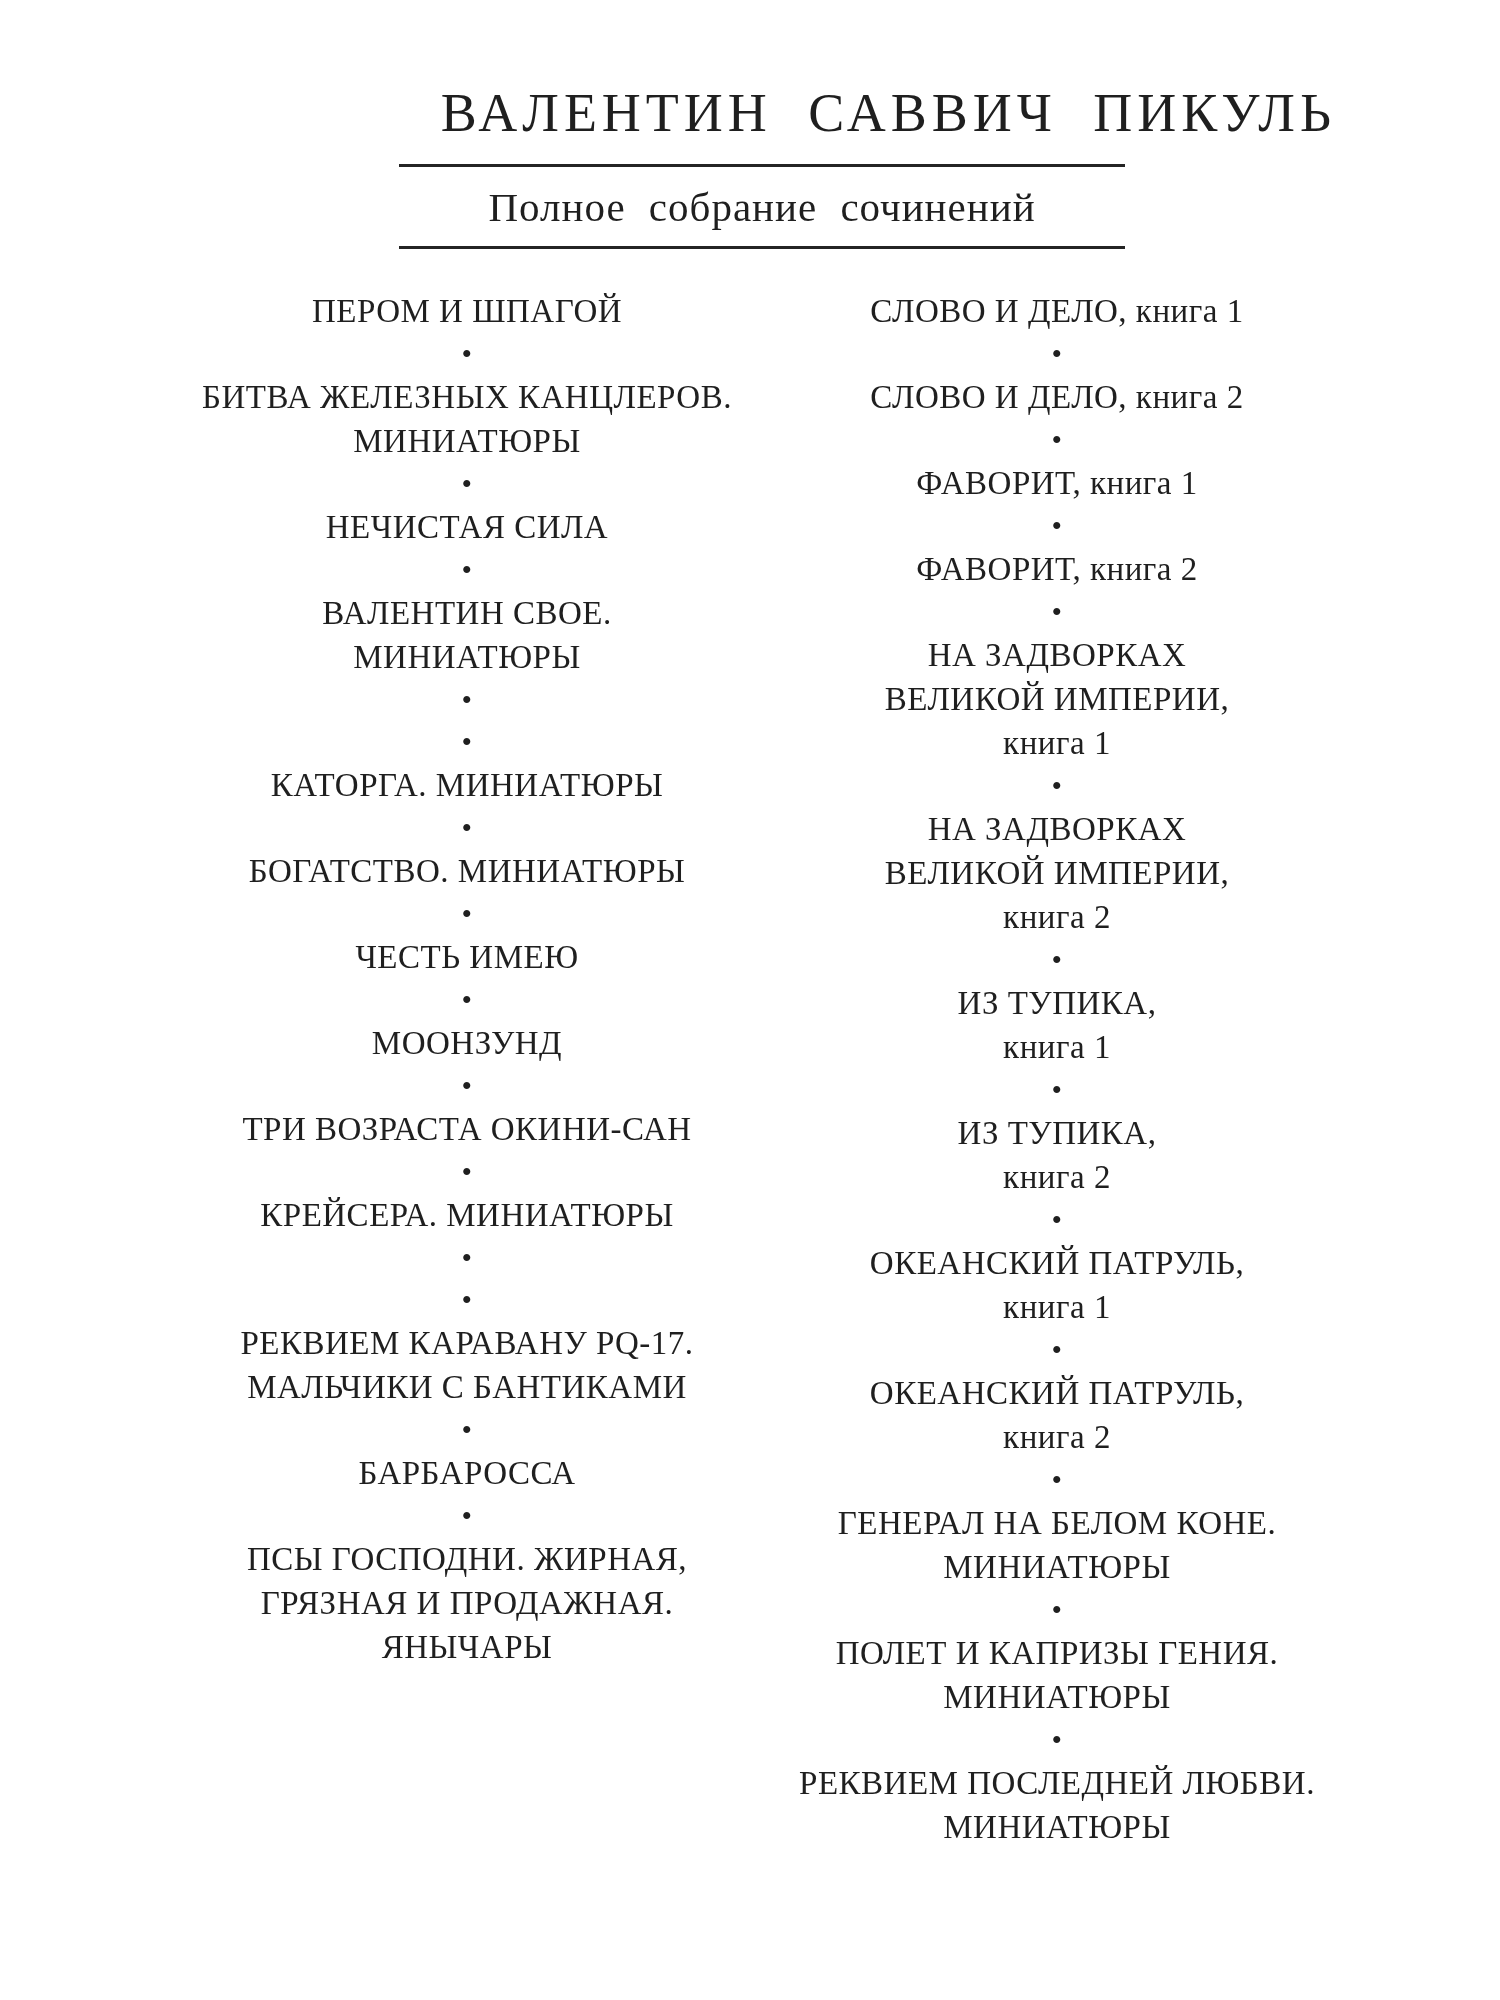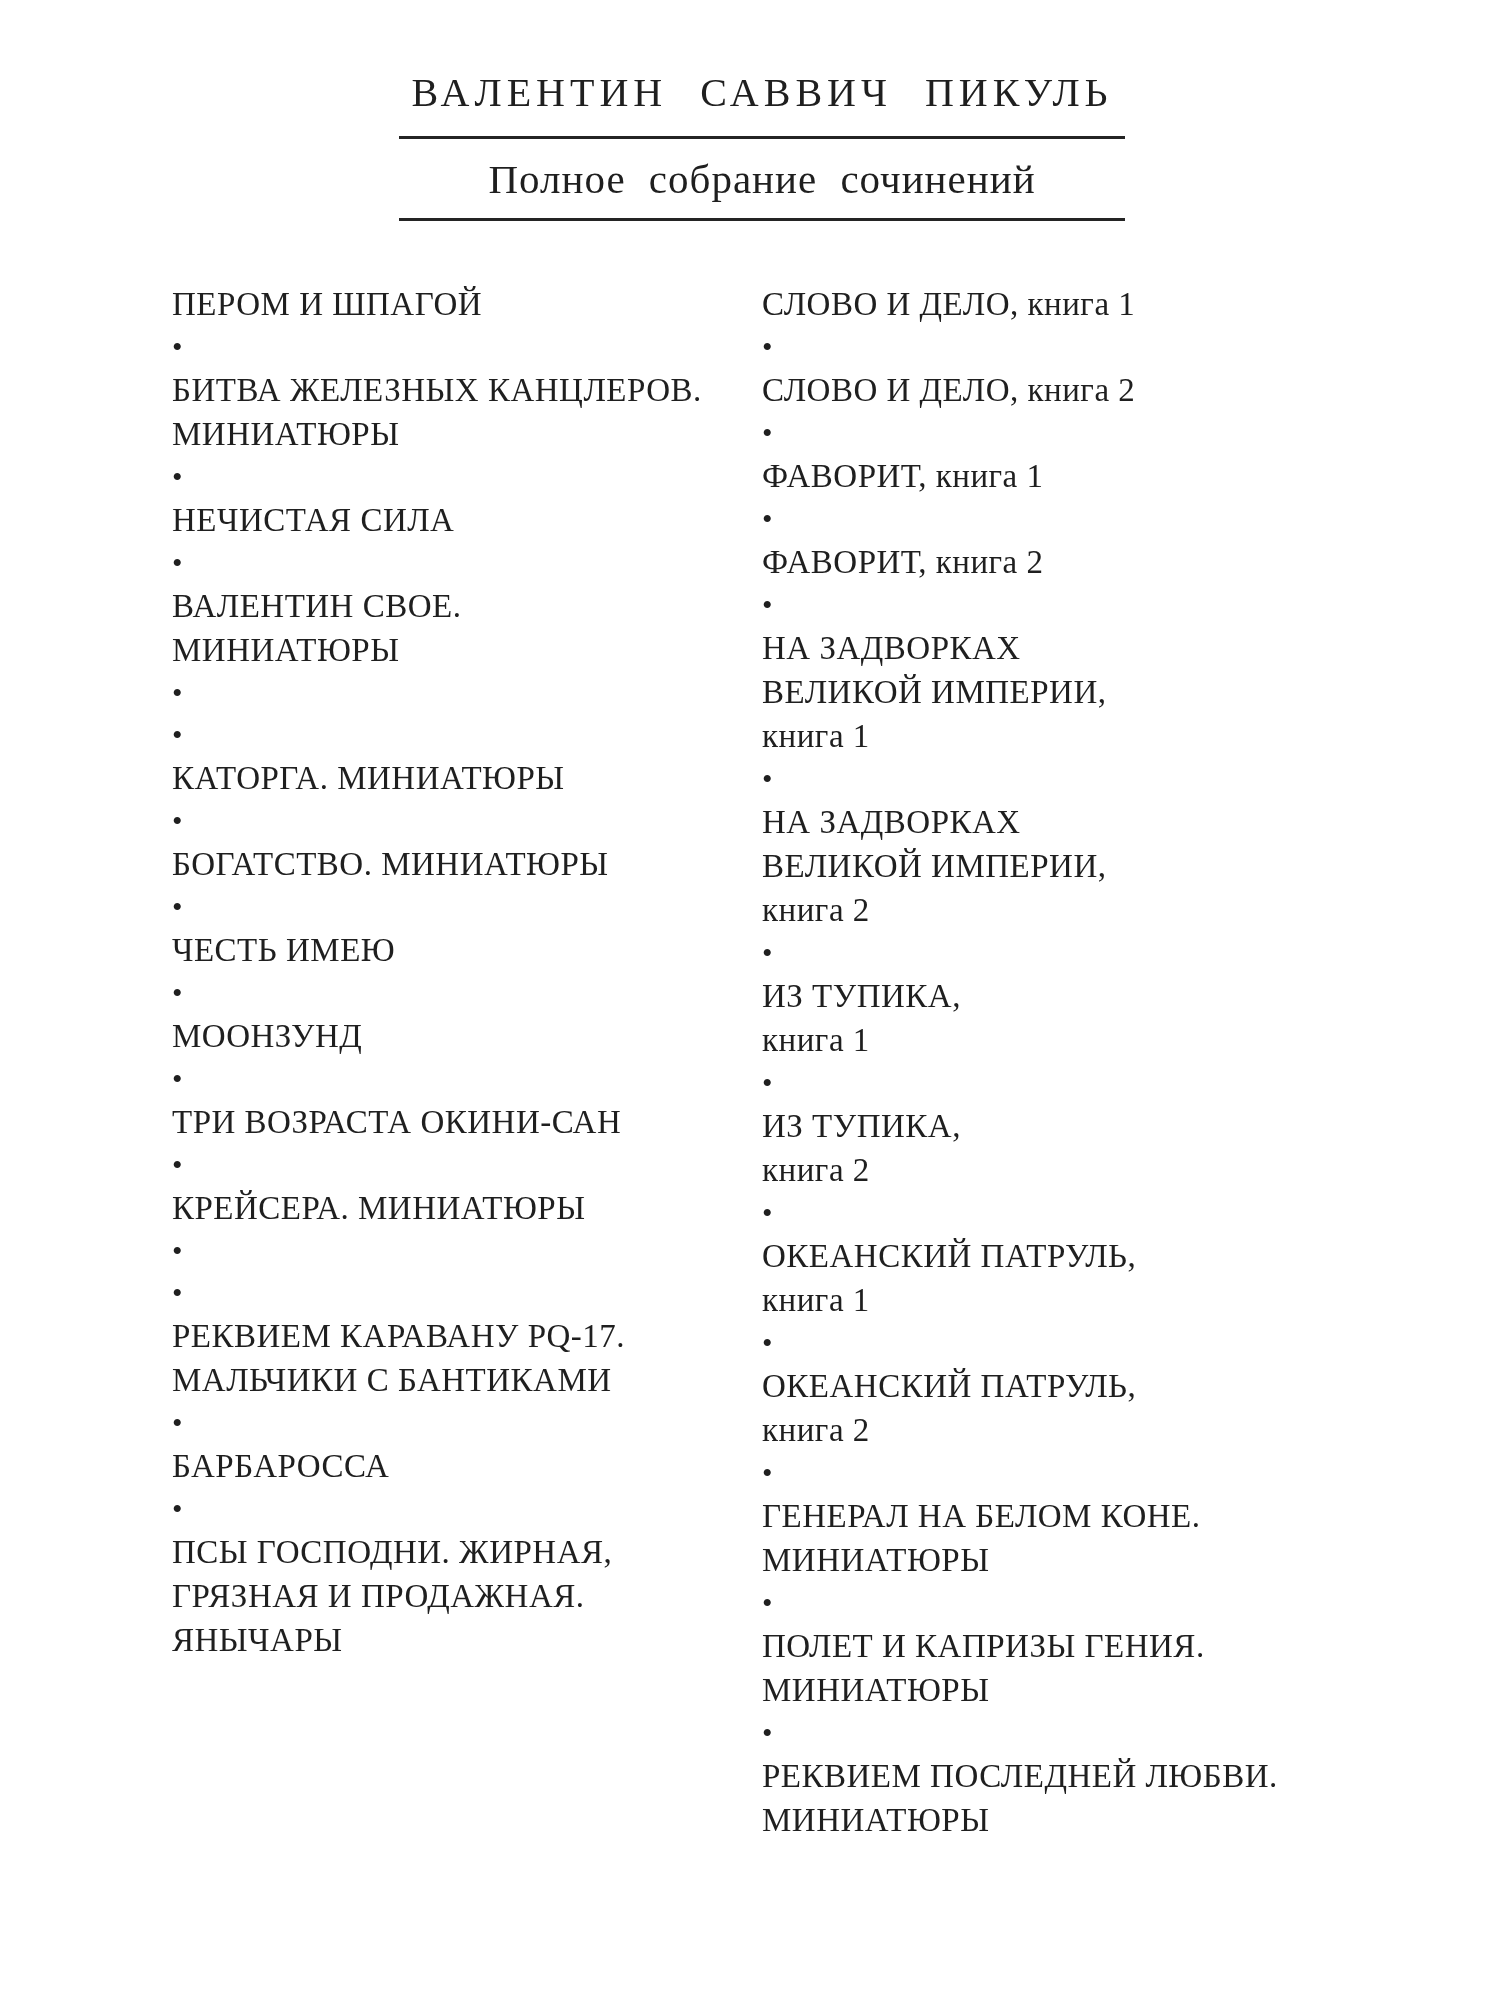--- a/index.html
+++ b/index.html
@@ -24,26 +24,27 @@
   .content {
     width: 1180px;
     margin-left: 172px;
     padding-top: 66px;
     box-sizing: border-box;
   }
   .title-block {
     text-align: center;
   }
   .author-title {
-    font-size: 40px;
+    font-size: 54px;
     font-weight: normal;
     letter-spacing: 5px;
     word-spacing: 18px;
-    margin: 4px;
+    margin: 16px;
     line-height: 1.15;
+    text-align: right;
   }
   .rule {
     width: 726px;
     height: 3px;
     background: #242424;
     margin: 20px auto 18px auto;
   }
   .edition-subtitle {
     font-size: 41px;
     font-weight: normal;
@@ -54,24 +55,23 @@
   }
   .rule.second {
     margin-top: 16px;
   }
   .columns {
     display: flex;
     margin-top: 40px;
   }
   .col {
     width: 50%;
-    text-align: left;
+    text-align: center;
     font-size: 33px;
     letter-spacing: 0.5px;
-    margin-top: 21px;
   }
   .work-line {
     line-height: 44px;
     white-space: nowrap;
   }
   .bullet {
     line-height: 42px;
     font-size: 30px;
     color: #1f1f1f;
   }

